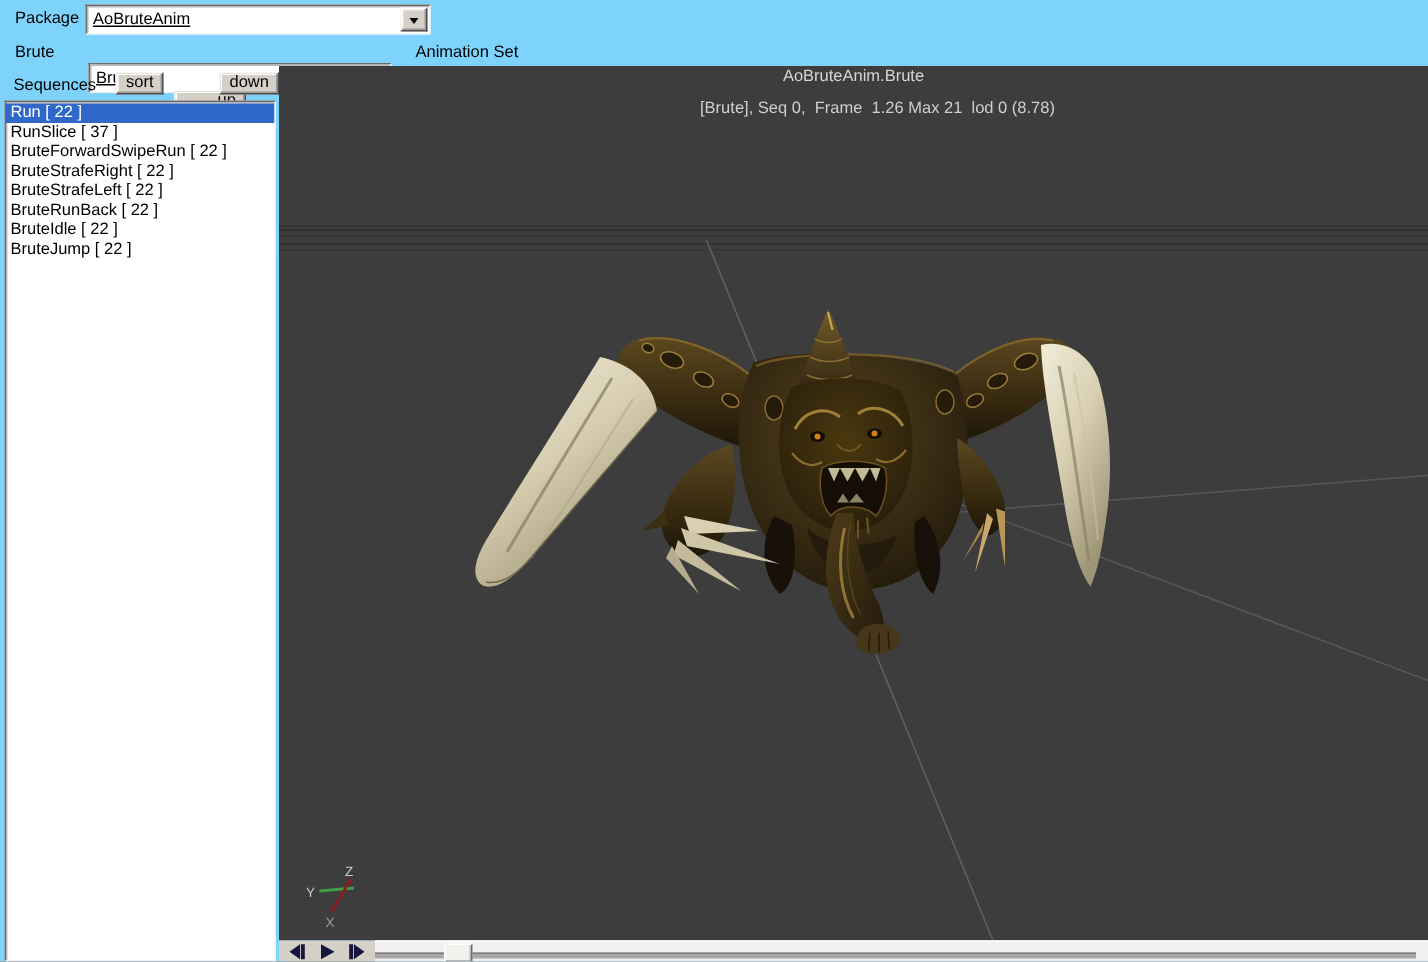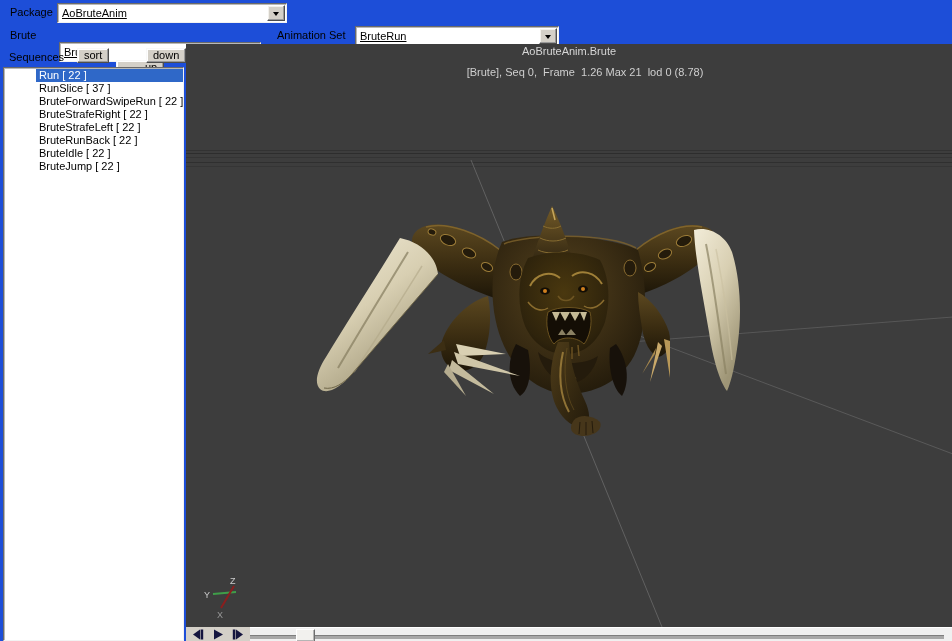--- a/index.html
+++ b/index.html
@@ -1,18 +1,18 @@
 <!DOCTYPE html>
 <html><head>
 <meta charset="utf-8">
 <style>
   html,body{margin:0;padding:0;}
   #app{
     position:relative;width:952px;height:641px;overflow:hidden;
-    background:#1d4ed8;
+    background:#7dd3fc;
     font-family:"Liberation Sans",sans-serif;font-size:11px;color:#000;
   }
   .label{position:absolute;white-space:nowrap;}
   
   .combo{
     position:absolute;height:18px;background:#fff;
     border:1px solid;border-color:#6a6a6a #f2f2f2 #f2f2f2 #6a6a6a;
     box-shadow:inset 1px 1px 0 rgba(0,0,0,.28);
     display:flex;align-items:center;cursor:default;text-decoration:underline;
   }
@@ -33,21 +33,21 @@
     box-shadow:inset -1px -1px 0 #9a9a9a,inset 1px 1px 0 #fff;
     font-size:11px;text-align:center;line-height:13px;padding:0 6px;cursor:default;
   }
   
   #seq-list{
     position:absolute;left:3px;top:67px;width:179px;bottom:0;
     background:#fff;border:1px solid;border-color:#6a6a6a #f2f2f2 #f2f2f2 #6a6a6a;
     box-shadow:inset 1px 1px 0 rgba(0,0,0,.28);
     padding-top:1px;overflow:hidden;
   }
-  .seq-item{height:13px;line-height:13px;padding:0 3px;white-space:nowrap;cursor:default;margin-left:32px;}
+  .seq-item{height:13px;line-height:13px;padding:0 3px;white-space:nowrap;cursor:default;}
   .seq-item.selected{background:#2f68c8;color:#fff;}
   
   #viewport{
     position:absolute;left:186px;top:44px;width:766px;height:583px;
     background:#3d3d3d;cursor:crosshair;
   }
   #viewport .vp-title{
     position:absolute;top:1px;left:0;width:100%;text-align:center;
     color:#d6d6d6;white-space:pre;
   }
@@ -91,26 +91,20 @@
 
   <span class="label" style="left:10px;top:29px;">Brute</span>
   <div class="combo" style="left:59px;top:42px;width:200px;justify-content:center;">
     <span class="val">Brute</span>
     <span class="drop">
         <span class="tri"></span>
       </span>
   </div>
 
   <span class="label" style="left:277px;top:29px;">Animation Set</span>
-  <div class="combo" style="left:355px;top:26px;width:202px;">
-    <span class="val">BruteRun</span>
-    <span class="drop">
-        <span class="tri"></span>
-      </span>
-  </div>
 
   <span class="label" style="left:9px;top:51px;">Sequences</span>
   <button class="win-btn" style="left:77px;top:48px;">sort</button>
   <button class="win-btn" style="left:116px;top:60px;padding-left:28px;">up</button>
   <button class="win-btn" style="left:146px;top:48px;">down</button>
 
   <div id="seq-list">
     <div class="seq-item selected">Run [ 22 ]</div>
     <div class="seq-item">RunSlice [ 37 ]</div>
     <div class="seq-item">BruteForwardSwipeRun [ 22 ]</div>

